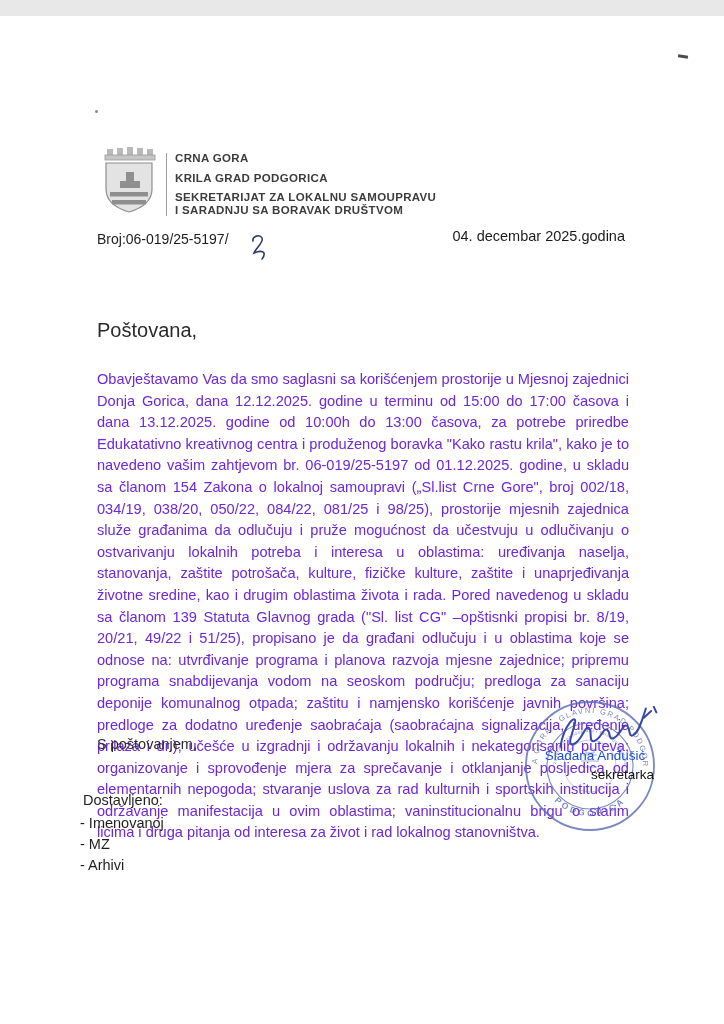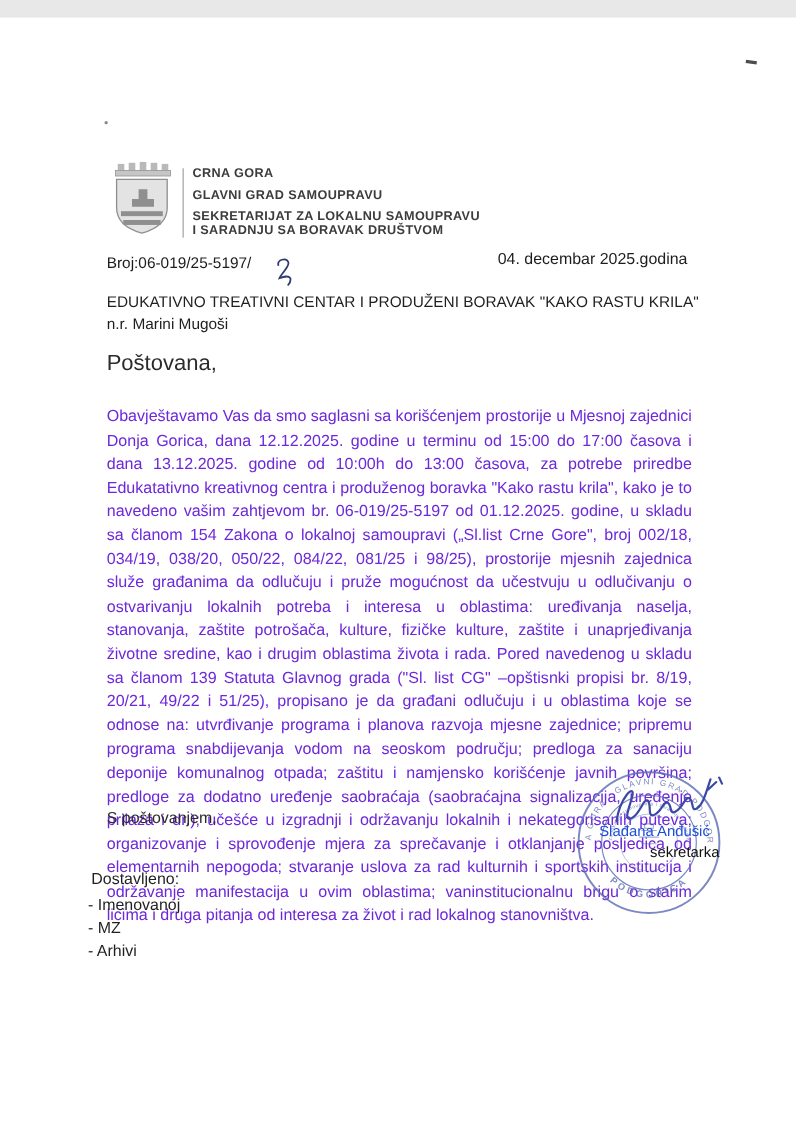--- a/index.html
+++ b/index.html
@@ -73,38 +73,34 @@
       <path d="M21,34 h6 v-9 h8 v9 h6 v7 h-20 z" fill="#8f8f8f"></path>
 
       <rect x="11" y="45" width="38" height="4.5" fill="#8f8f8f"></rect>
       <rect x="13" y="53" width="34" height="4.5" fill="#8f8f8f"></rect>
     </svg>
   </div>
   <div class="abs header-divider"></div>
 
   <div class="abs org-block">
     <div class="org-line-1">CRNA GORA</div>
-    <div class="org-line-2">GLAVNI GRAD SAMOUPRAVU</div>
+    <div class="org-line-2">KRILA GRAD PODGORICA</div>
     <div class="org-line-3">SEKRETARIJAT ZA LOKALNU SAMOUPRAVU</div>
     <div>I SARADNJU SA BORAVAK DRUŠTVOM</div>
   </div>
 
 
   <div class="abs ref-number">Broj:06-019/25-5197/</div>
   <div class="abs handwritten-number">
     <svg width="22" height="28" viewBox="0 0 22 28">
       <path d="M4,9 C3,4 11,2 13,6 C15,10 7,16 5,21 C9,19.5 13,18 15,21 C15.5,24 14,26 13,27" fill="none" stroke="#2c3a6e" stroke-width="1.6" stroke-linecap="round"></path>
     </svg>
   </div>
   <div class="abs ref-date">04. decembar 2025.godina</div>
 
-  <div class="abs addressee">
-    <div>EDUKATIVNO TREATIVNI CENTAR I PRODUŽENI BORAVAK "KAKO RASTU KRILA"</div>
-    <div>n.r. Marini Mugoši</div>
-  </div>
 
   <div class="abs salutation">Poštovana,</div>
 
   <div class="abs body-text">Obavještavamo Vas da smo saglasni sa korišćenjem prostorije u Mjesnoj zajednici Donja Gorica, dana 12.12.2025. godine u terminu od 15:00 do 17:00 časova i dana 13.12.2025. godine od 10:00h do 13:00 časova, za potrebe priredbe Edukatativno kreativnog centra i produženog boravka "Kako rastu krila", kako je to navedeno vašim zahtjevom br. 06-019/25-5197 od 01.12.2025. godine, u skladu sa članom 154 Zakona o lokalnoj samoupravi („Sl.list Crne Gore", broj 002/18, 034/19, 038/20, 050/22, 084/22, 081/25 i 98/25), prostorije mjesnih zajednica služe građanima da odlučuju i pruže mogućnost da učestvuju u odlučivanju o ostvarivanju lokalnih potreba i interesa u oblastima: uređivanja naselja, stanovanja, zaštite potrošača, kulture, fizičke kulture, zaštite i unaprjeđivanja životne sredine, kao i drugim oblastima života i rada. Pored navedenog u skladu sa članom 139 Statuta Glavnog grada ("Sl. list CG" –opštisnki propisi br. 8/19, 20/21, 49/22 i 51/25), propisano je da građani odlučuju i u oblastima koje se odnose na: utvrđivanje programa i planova razvoja mjesne zajednice; pripremu programa snabdijevanja vodom na seoskom području; predloga za sanaciju deponije komunalnog otpada; zaštitu i namjensko korišćenje javnih površina; predloge za dodatno uređenje saobraćaja (saobraćajna signalizacija, uređenje prilaza i dr.); učešće u izgradnji i održavanju lokalnih i nekategorisanih puteva; organizovanje i sprovođenje mjera za sprečavanje i otklanjanje posljedica od elementarnih nepogoda; stvaranje uslova za rad kulturnih i sportskih institucija i održavanje manifestacija u ovim oblastima; vaninstitucionalnu brigu o starim licima i druga pitanja od interesa za život i rad lokalnog stanovništva.</div>
 
   <div class="abs closing">S poštovanjem,</div>
 
   <div class="abs stamp-svg">
     <svg width="150" height="150" viewBox="0 0 150 150" opacity="0.82">
       <g stroke="#5f6fb4" fill="none">

